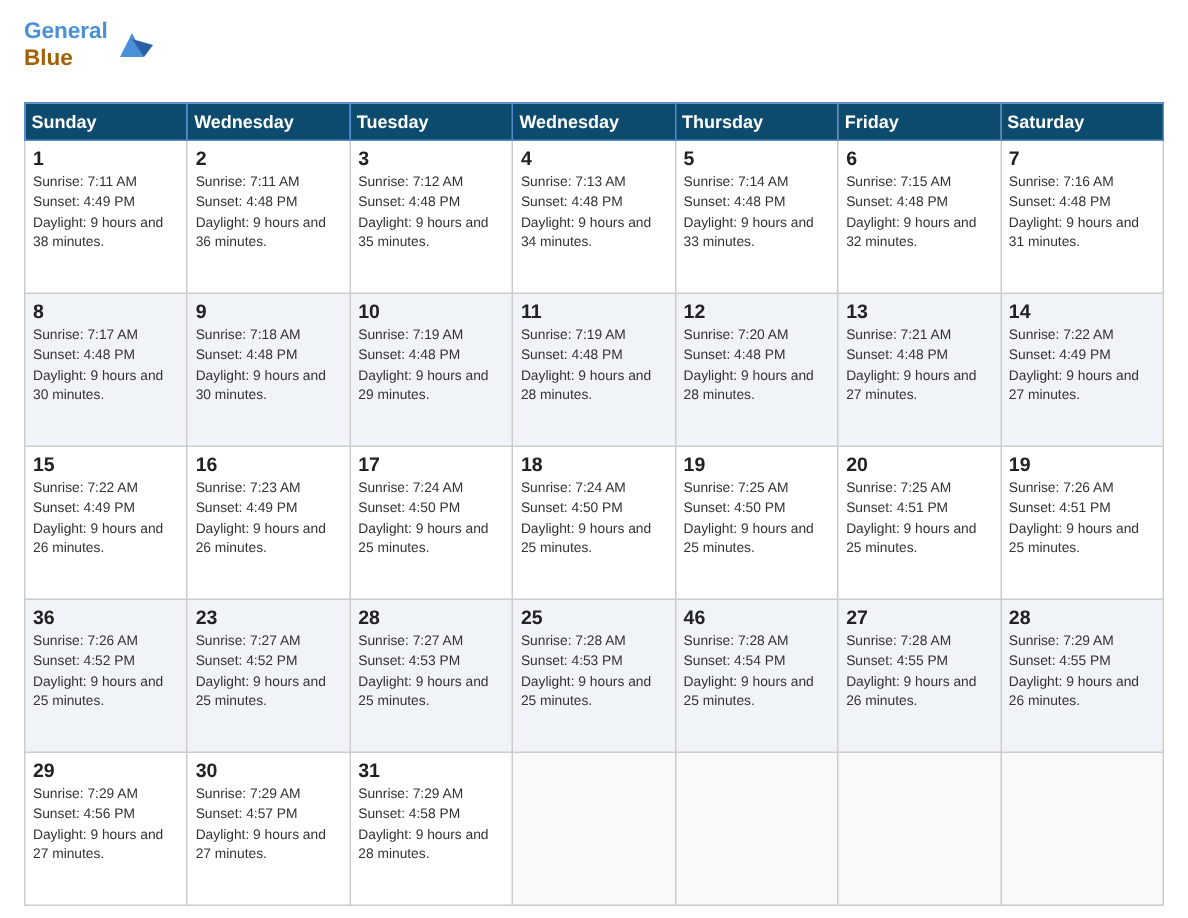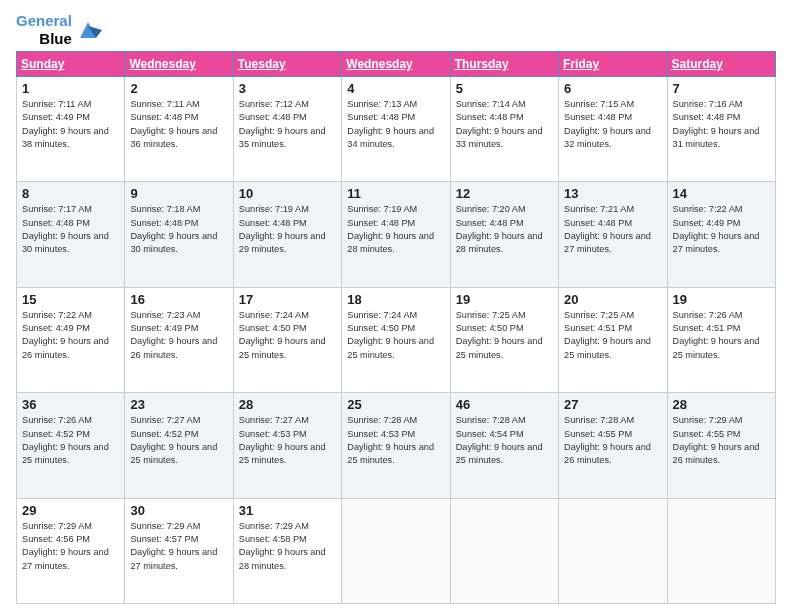--- a/index.html
+++ b/index.html
@@ -14,22 +14,21 @@
       width: 792px;
       height: 612px;
       padding: 12px 16px 8px 16px;
       display: flex;
       flex-direction: column;
     }
     .header {
       display: flex;
       justify-content: space-between;
       align-items: flex-start;
-      margin-bottom: 3px;
-      text-align: right;
+      margin-bottom: 20px;
     }
     .logo {
       display: flex;
       align-items: center;
       gap: 0;
     }
     .logo-text {
       font-size: 15px;
       font-weight: bold;
       color: #333;
@@ -55,28 +54,27 @@
       color: #555;
     }
     .calendar {
       flex: 1;
       border: 1px solid #ccc;
       border-collapse: collapse;
       width: 100%;
       table-layout: fixed;
     }
     .calendar th {
-      background: #ec4899;
+      background: #0c4a6e;
       color: #fff;
       font-size: 12px;
       font-weight: bold;
       padding: 5px 4px;
       text-align: left;
       border: 1px solid #5588cc;
-      text-decoration: underline;
     }
     .calendar td {
       vertical-align: top;
       padding: 4px 5px;
       border: 1px solid #ccc;
       font-size: 9.5px;
       color: #333;
       background: #fff;
       height: 88px;
     }
@@ -103,21 +101,21 @@
 <body>
 
 <div class="container">
   <div class="header">
     <div class="logo">
       <div>
         <div class="logo-text">
           <span>General</span>
         </div>
         <div class="logo-text">
-          <span style="color:#000000;">Blue</span>
+          <span style="color:#a16207;">Blue</span>
         </div>
       </div>
       <svg class="logo-icon" viewBox="0 0 28 28">
         <polygon points="6,22 14,6 22,22" fill="#4a90d9"></polygon>
         <polygon points="14,10 22,22 28,14" fill="#2a5fa5"></polygon>
       </svg>
     </div>
     <div class="title-block">
       <div class="month-title"></div>
       <div class="location"></div>

